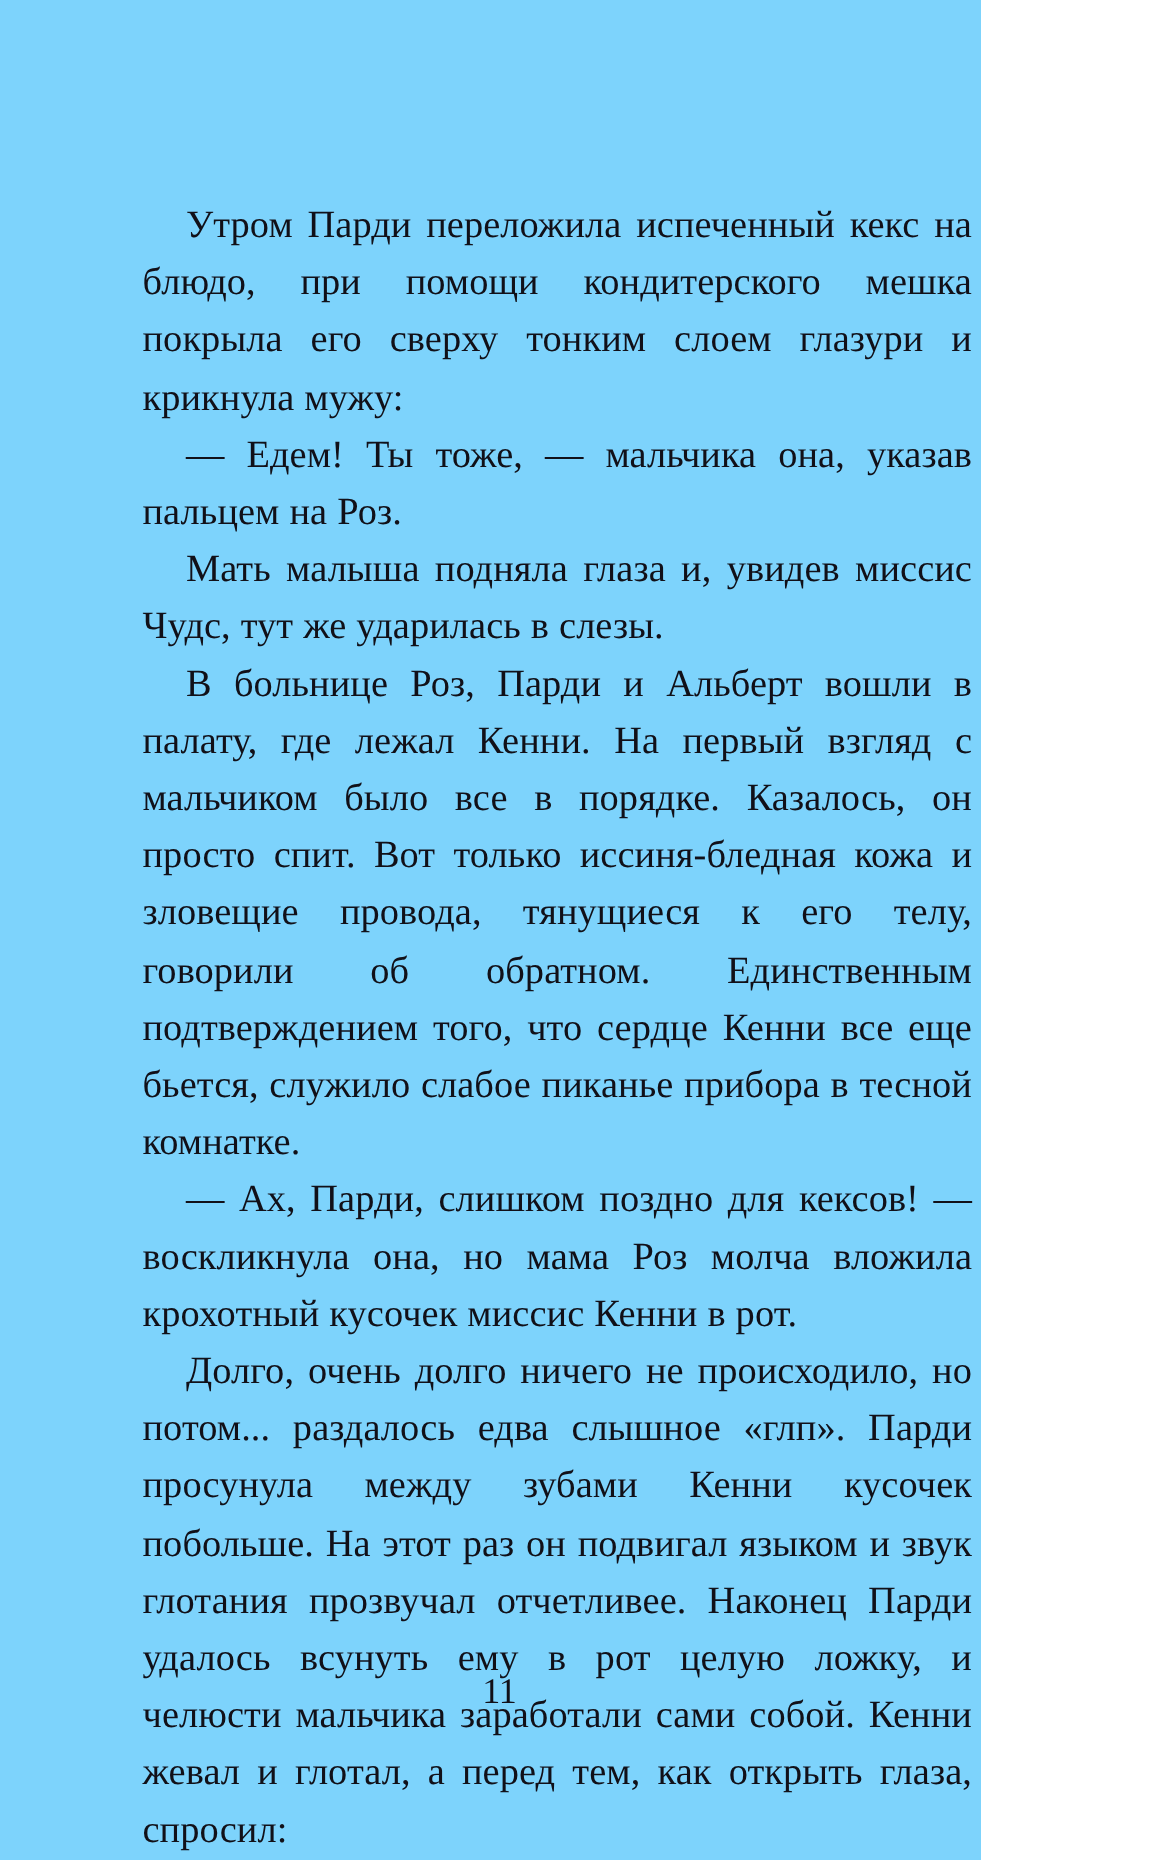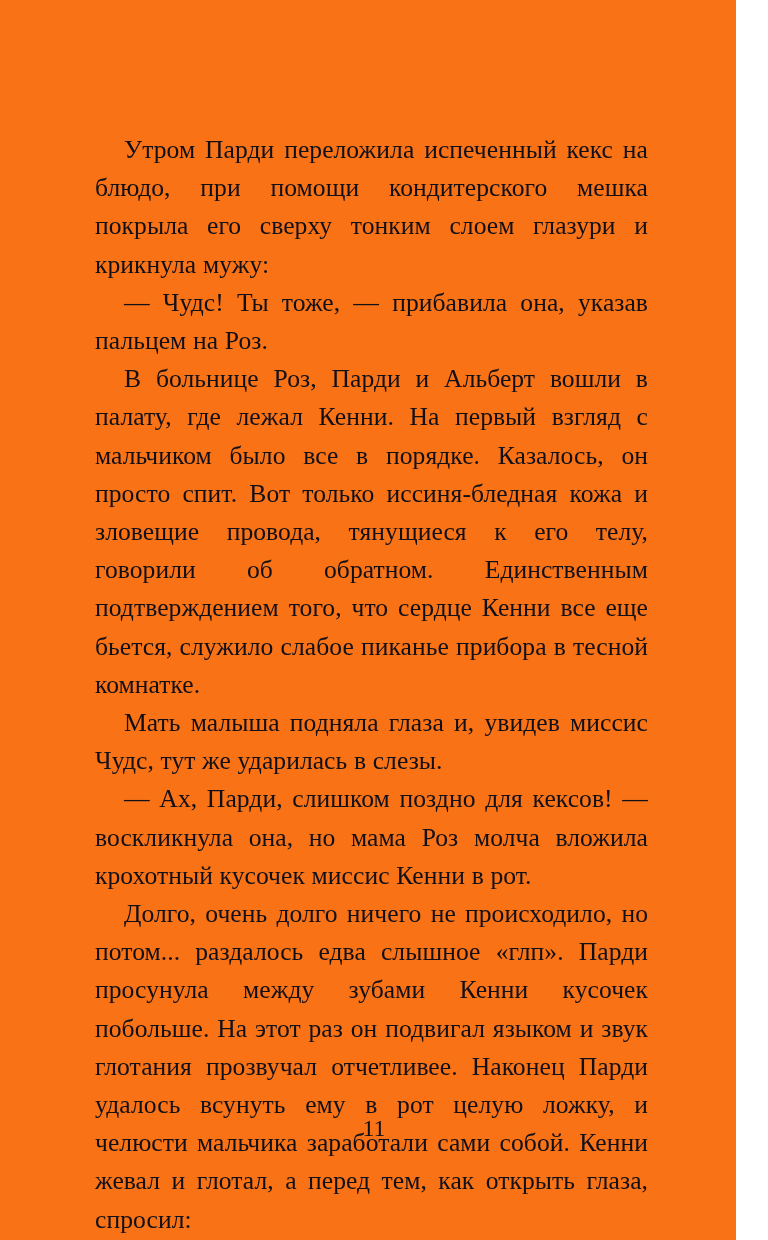--- a/index.html
+++ b/index.html
@@ -9,23 +9,23 @@
   }
   body {
     width: 768px;
     height: 1240px;
     overflow: hidden;
     font-family: "Liberation Serif", "DejaVu Serif", serif;
     color: #111018;
   }
   .page {
     position: relative;
-    width: 736px;
+    width: 654px;
     height: 1240px;
-    background: #f97316;
+    background: #7dd3fc;
     box-sizing: border-box;
   }
   .text-block {
     position: absolute;
     left: 95px;
     top: 131px;
     width: 553px;
   }
   .para {
     margin: 0;
@@ -57,25 +57,25 @@
 </style>
 </head>
 <body>
 
 <div class="page">
 
   <div class="text-block">
 
     <p class="para last-line-left">Утром Парди переложила испеченный кекс на блюдо, при помощи кондитерского мешка покрыла его сверху тонким слоем глазури и крикнула мужу:</p>
 
-    <p class="para last-line-left">— Чудс! Ты тоже, — прибавила она, указав пальцем на Роз.</p>
+    <p class="para last-line-left">— Едем! Ты тоже, — мальчика она, указав пальцем на Роз.</p>
+
+    <p class="para last-line-left">Мать малыша подняла глаза и, увидев миссис Чудс, тут же ударилась в слезы.</p>
 
     <p class="para last-line-left">В больнице Роз, Парди и Альберт вошли в палату, где лежал Кенни. На первый взгляд с мальчиком было все в порядке. Казалось, он просто спит. Вот только иссиня-бледная кожа и зловещие провода, тянущиеся к его телу, говорили об обратном. Единственным подтверждением того, что сердце Кенни все еще бьется, служило слабое пиканье прибора в тесной комнатке.</p>
-
-    <p class="para last-line-left">Мать малыша подняла глаза и, увидев миссис Чудс, тут же ударилась в слезы.</p>
 
     <p class="para last-line-left">— Ах, Парди, слишком поздно для кексов! — воскликнула она, но мама Роз молча вложила крохотный кусочек миссис Кенни в рот.</p>
 
     <p class="para last-line-left">Долго, очень долго ничего не происходило, но потом... раздалось едва слышное «глп». Парди просунула между зубами Кенни кусочек побольше. На этот раз он подвигал языком и звук глотания прозвучал отчетливее. Наконец Парди удалось всунуть ему в рот целую ложку, и челюсти мальчика заработали сами собой. Кенни жевал и глотал, а перед тем, как открыть глаза, спросил:</p>
 
     <p class="para last-line-left">— А молоко есть?</p>
 
   </div>
 
   <div class="page-number">11</div>

